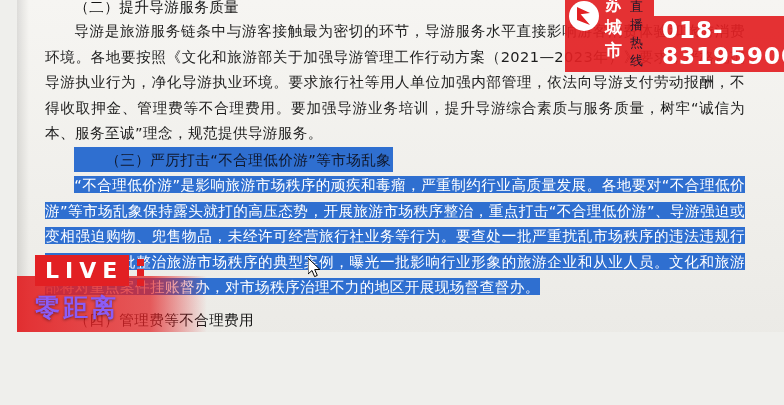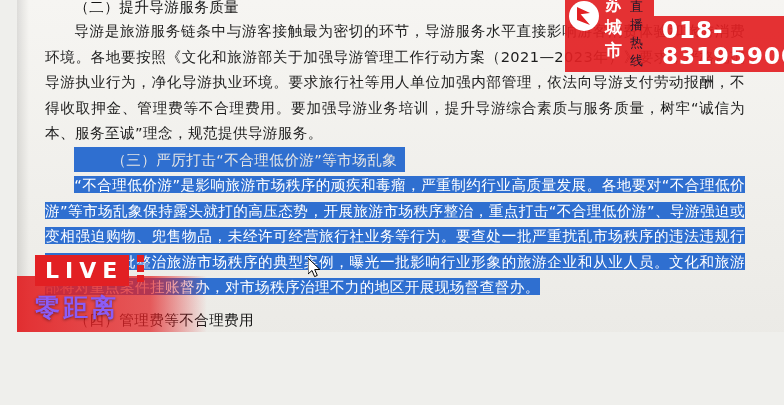--- a/index.html
+++ b/index.html
@@ -55,22 +55,22 @@
     line-height: 25.5px;
     letter-spacing: 0.4px;
     margin: 0;
     text-indent: 2em;
     font-weight: 500;
   }
   
   .sel-head {
     display: inline-block;
     background: #2f6fd0;
-    color: #e5e5e5;
-    padding: 0 8px;
+    color: #0f172a;
+    padding: 0 2px;
   }
   .para.selected {
     color: #ffffff;
   }
   .para.selected span.hl {
     background: #2f6fd0;
     box-decoration-break: clone;
     -webkit-box-decoration-break: clone;
   }
 
@@ -159,21 +159,21 @@
     box-sizing: border-box;
     font-family: "DejaVu Sans", "Liberation Sans", sans-serif;
   }
 
   
   .live-badge {
     position: absolute;
     left: 18px;
     bottom: 46px;
     display: flex;
-    align-items: flex-start;
+    align-items: flex-end;
     gap: 8px;
   }
   .live-box {
     background: #e22023;
     color: #ffffff;
     font-size: 22px;
     font-weight: bold;
     letter-spacing: 6px;
     padding: 3px 6px 3px 10px;
     font-family: "DejaVu Sans", "Liberation Sans", sans-serif;

